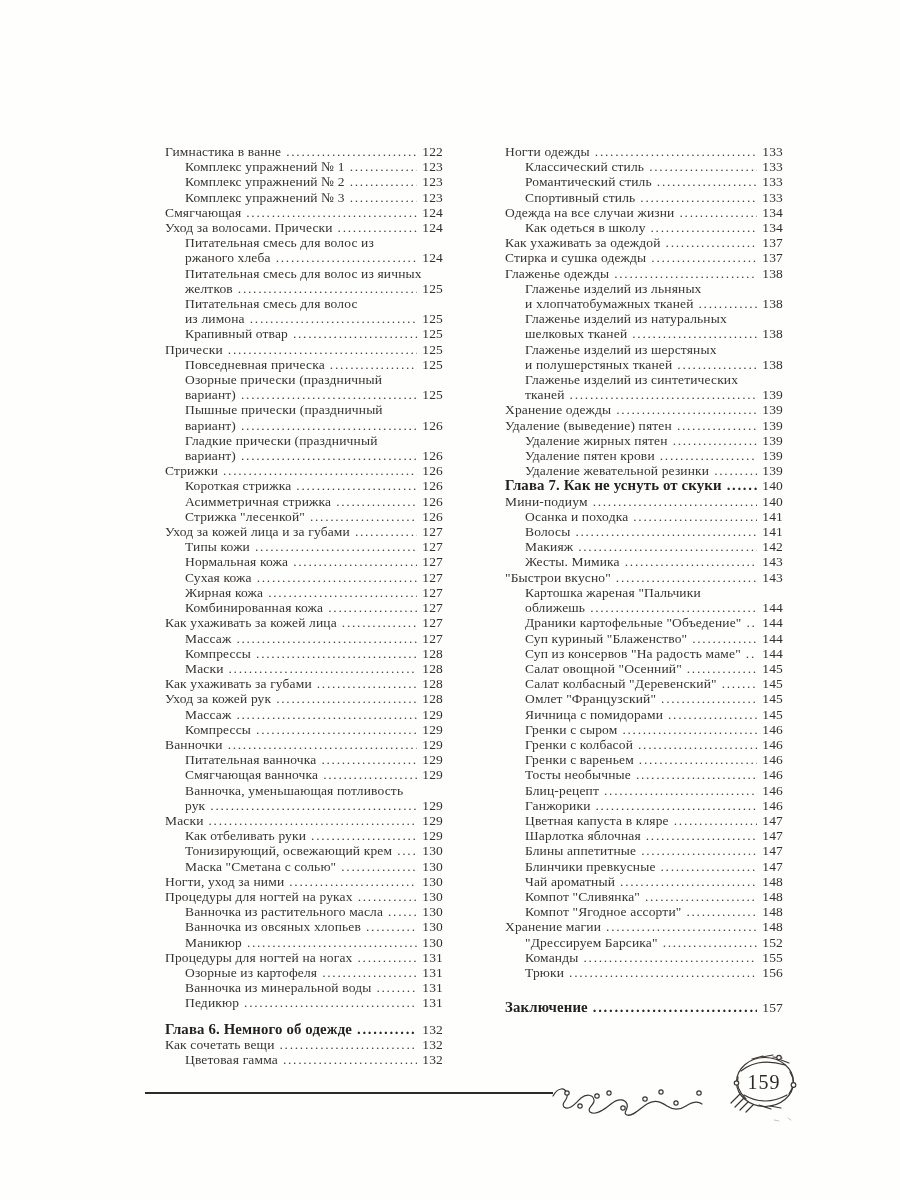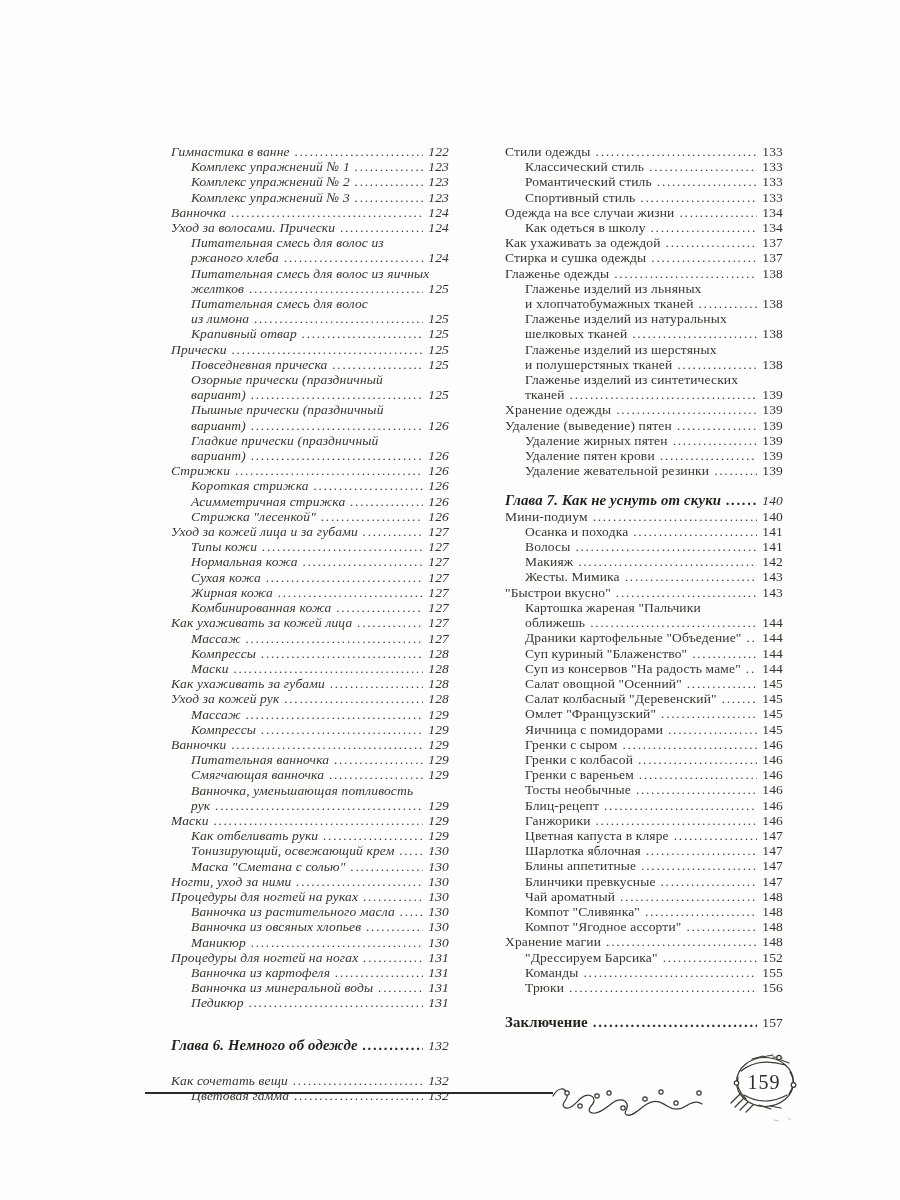--- a/index.html
+++ b/index.html
@@ -6,21 +6,21 @@
   body{
     width:900px;height:1200px;position:relative;overflow:hidden;
     background:#fefefd;
     font-family:"Liberation Serif","DejaVu Serif",serif;
     color:#38342f;
     -webkit-font-smoothing:antialiased;
   }
   .page{position:absolute;inset:0;}
   .toc{position:absolute;left:163px;top:144px;width:620px;}
   .col{position:absolute;top:0;width:278px;font-size:13.5px;line-height:15.2px;letter-spacing:0.15px;}
-  .col-left{left:8px;font-style:italic;}
+  .col-left{left:2px;}
   .col-right{left:342px;}
   .entry{}
   .entry.ind{padding-left:20px;}
   .entry .wrapline{white-space:nowrap;}
   .row{display:flex;align-items:baseline;}
   .lab{white-space:nowrap;}
   .dots{flex:1 1 auto;overflow:hidden;white-space:nowrap;margin:0 5px 0 5px;color:#474340;}
   .dots::after{
     content:"........................................................................................................................";
     letter-spacing:1.7px;
@@ -70,21 +70,21 @@
         </div>
         <div class="entry ind">
           <div class="row">
             <span class="lab">Комплекс упражнений № 3</span>
             <span class="dots"></span>
             <span class="pg">123</span>
           </div>
         </div>
         <div class="entry">
           <div class="row">
-            <span class="lab">Ванночка</span>
+            <span class="lab">Смягчающая</span>
             <span class="dots"></span>
             <span class="pg">124</span>
           </div>
         </div>
         <div class="entry">
           <div class="row">
             <span class="lab">Уход за волосами. Прически</span>
             <span class="dots"></span>
             <span class="pg">124</span>
           </div>
@@ -378,65 +378,65 @@
         </div>
         <div class="entry">
           <div class="row">
             <span class="lab">Процедуры для ногтей на ногах</span>
             <span class="dots"></span>
             <span class="pg">131</span>
           </div>
         </div>
         <div class="entry ind">
           <div class="row">
-            <span class="lab">Ванночка из картофеля</span>
+            <span class="lab">Озорные из картофеля</span>
             <span class="dots"></span>
             <span class="pg">131</span>
           </div>
         </div>
         <div class="entry ind">
           <div class="row">
             <span class="lab">Ванночка из минеральной воды</span>
             <span class="dots"></span>
             <span class="pg">131</span>
           </div>
         </div>
         <div class="entry ind">
           <div class="row">
             <span class="lab">Педикюр</span>
             <span class="dots"></span>
             <span class="pg">131</span>
           </div>
         </div>
-        <div class="entry bold" style="margin-top: 27px;">
+        <div class="entry bold" style="margin-top: 11px;">
           <div class="row">
             <span class="lab">Глава 6. Немного об одежде</span>
             <span class="dots"></span>
             <span class="pg">132</span>
           </div>
         </div>
-        <div class="entry" style="margin-top: 20px;">
+        <div class="entry" style="margin-top: 0;">
           <div class="row">
             <span class="lab">Как сочетать вещи</span>
             <span class="dots"></span>
             <span class="pg">132</span>
           </div>
         </div>
         <div class="entry ind">
           <div class="row">
             <span class="lab">Цветовая гамма</span>
             <span class="dots"></span>
             <span class="pg">132</span>
           </div>
         </div>
       </div>
     <div class="col col-right">
         <div class="entry">
           <div class="row">
-            <span class="lab">Стили одежды</span>
+            <span class="lab">Ногти одежды</span>
             <span class="dots"></span>
             <span class="pg">133</span>
           </div>
         </div>
         <div class="entry ind">
           <div class="row">
             <span class="lab">Классический стиль</span>
             <span class="dots"></span>
             <span class="pg">133</span>
           </div>
@@ -550,21 +550,21 @@
             <span class="pg">139</span>
           </div>
         </div>
         <div class="entry ind">
           <div class="row">
             <span class="lab">Удаление жевательной резинки</span>
             <span class="dots"></span>
             <span class="pg">139</span>
           </div>
         </div>
-        <div class="entry bold" style="margin-top: 15px; font-style: italic;">
+        <div class="entry bold" style="">
           <div class="row">
             <span class="lab">Глава 7. Как не уснуть от скуки</span>
             <span class="dots"></span>
             <span class="pg">140</span>
           </div>
         </div>
         <div class="entry" style="">
           <div class="row">
             <span class="lab">Мини-подиум</span>
             <span class="dots"></span>

